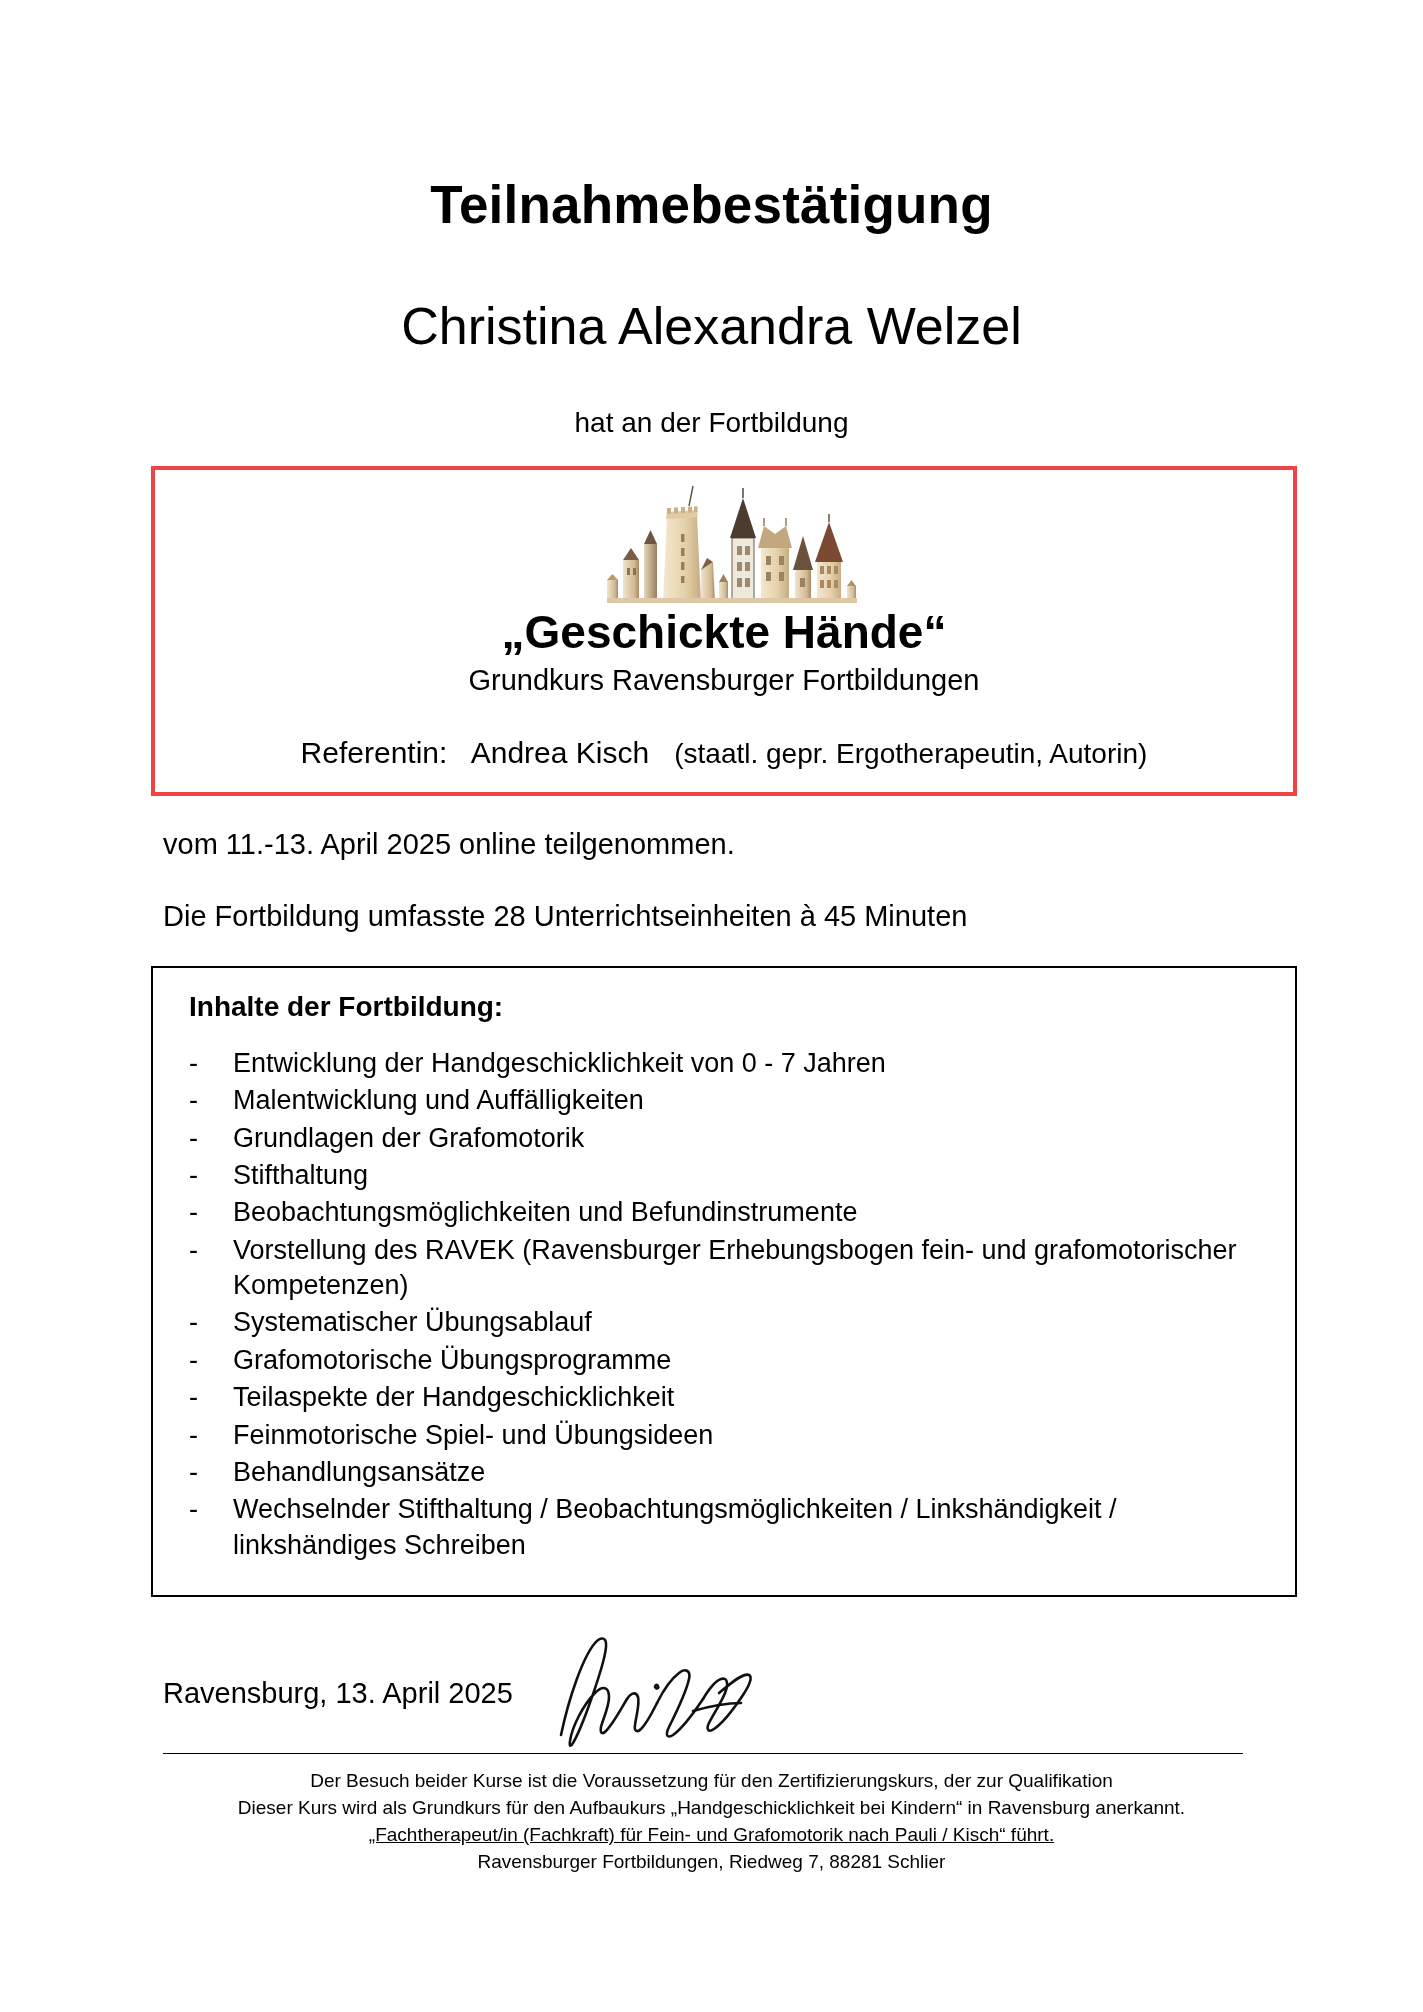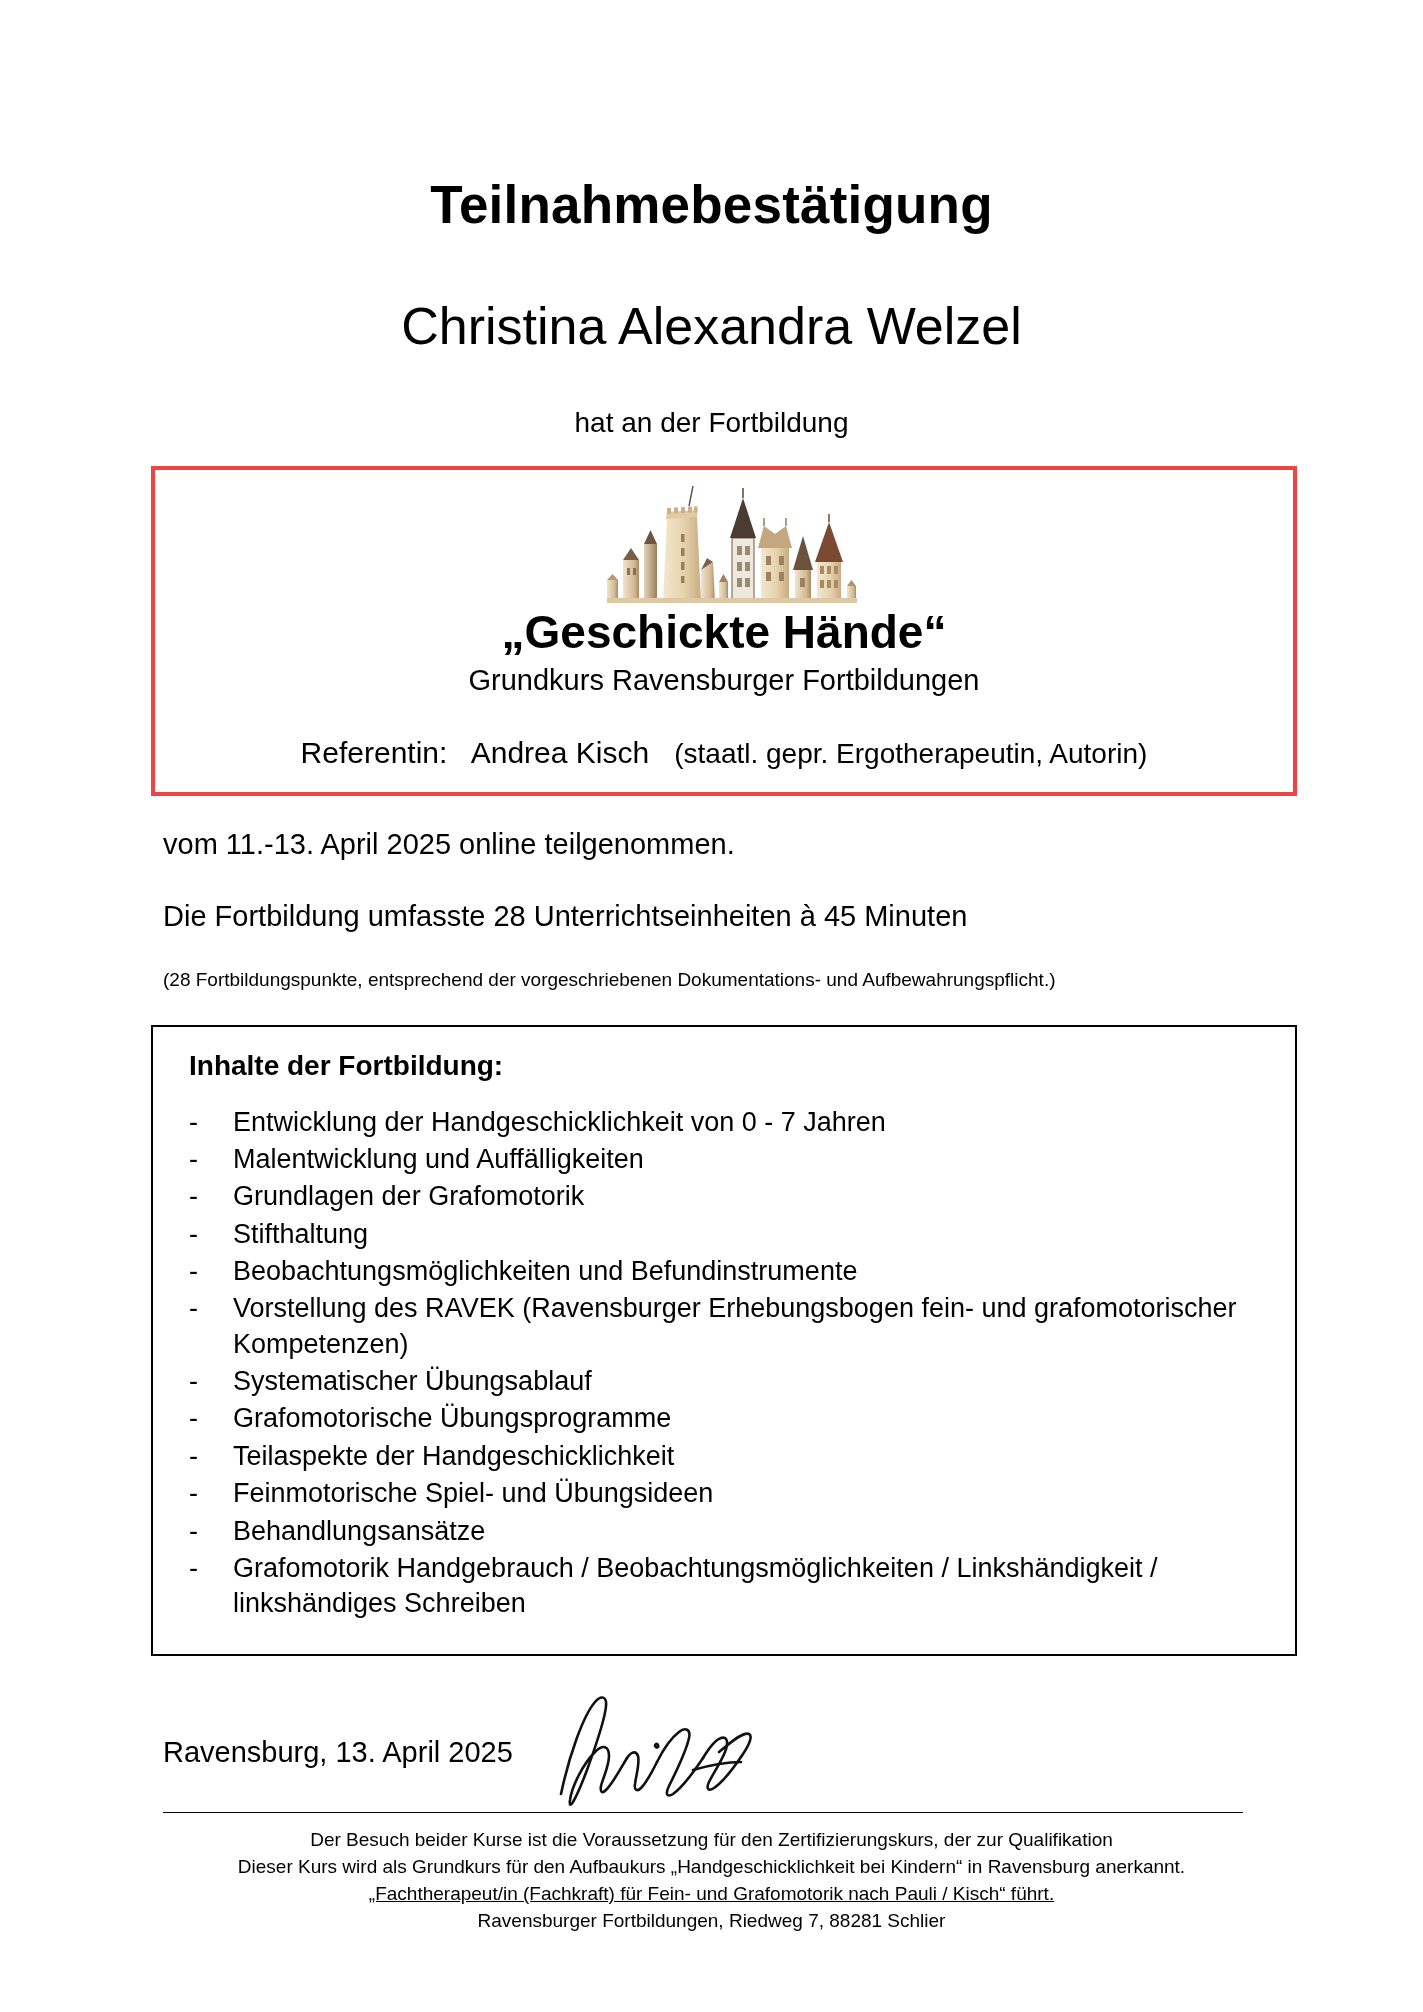--- a/index.html
+++ b/index.html
@@ -300,21 +300,20 @@
         <span>Andrea Kisch</span>
         <span>&nbsp;</span>
         <span class="speaker-qual">(staatl. gepr. Ergotherapeutin, Autorin)</span>
       </div>
     </div>
 
     <p class="stmt stmt-participation">vom 11.-13. April 2025 online teilgenommen.</p>
 
     <p class="stmt stmt-hours">Die Fortbildung umfasste 28 Unterrichtseinheiten à 45 Minuten</p>
 
-    <p class="stmt-points">(28 Fortbildungspunkte, entsprechend der vorgeschriebenen Dokumentations- und Aufbewahrungspflicht.)</p>
 
     <div class="contents-box">
       <div class="contents-heading">Inhalte der Fortbildung:</div>
 
       <ul class="contents-list">
         <li>
           <span class="dash">-</span>
           <span>Entwicklung der Handgeschicklichkeit von 0 - 7 Jahren</span>
         </li>
         <li>
@@ -352,21 +351,21 @@
         <li>
           <span class="dash">-</span>
           <span>Feinmotorische Spiel- und Übungsideen</span>
         </li>
         <li>
           <span class="dash">-</span>
           <span>Behandlungsansätze</span>
         </li>
         <li>
           <span class="dash">-</span>
-          <span>Grafomotorik Handgebrauch / Beobachtungsmöglichkeiten / Linkshändigkeit / linkshändiges Schreiben</span>
+          <span>Wechselnder Stifthaltung / Beobachtungsmöglichkeiten / Linkshändigkeit / linkshändiges Schreiben</span>
         </li>
       </ul>
     </div>
 
     <div class="sign-row">
       <div class="place-date">Ravensburg, 13. April 2025</div>
 
       <div class="signature-holder">
         <svg class="signature-svg" width="260" height="140" viewBox="0 0 260 140">
           <g fill="none" stroke="#111111" stroke-width="2.6" stroke-linecap="round" stroke-linejoin="round">

